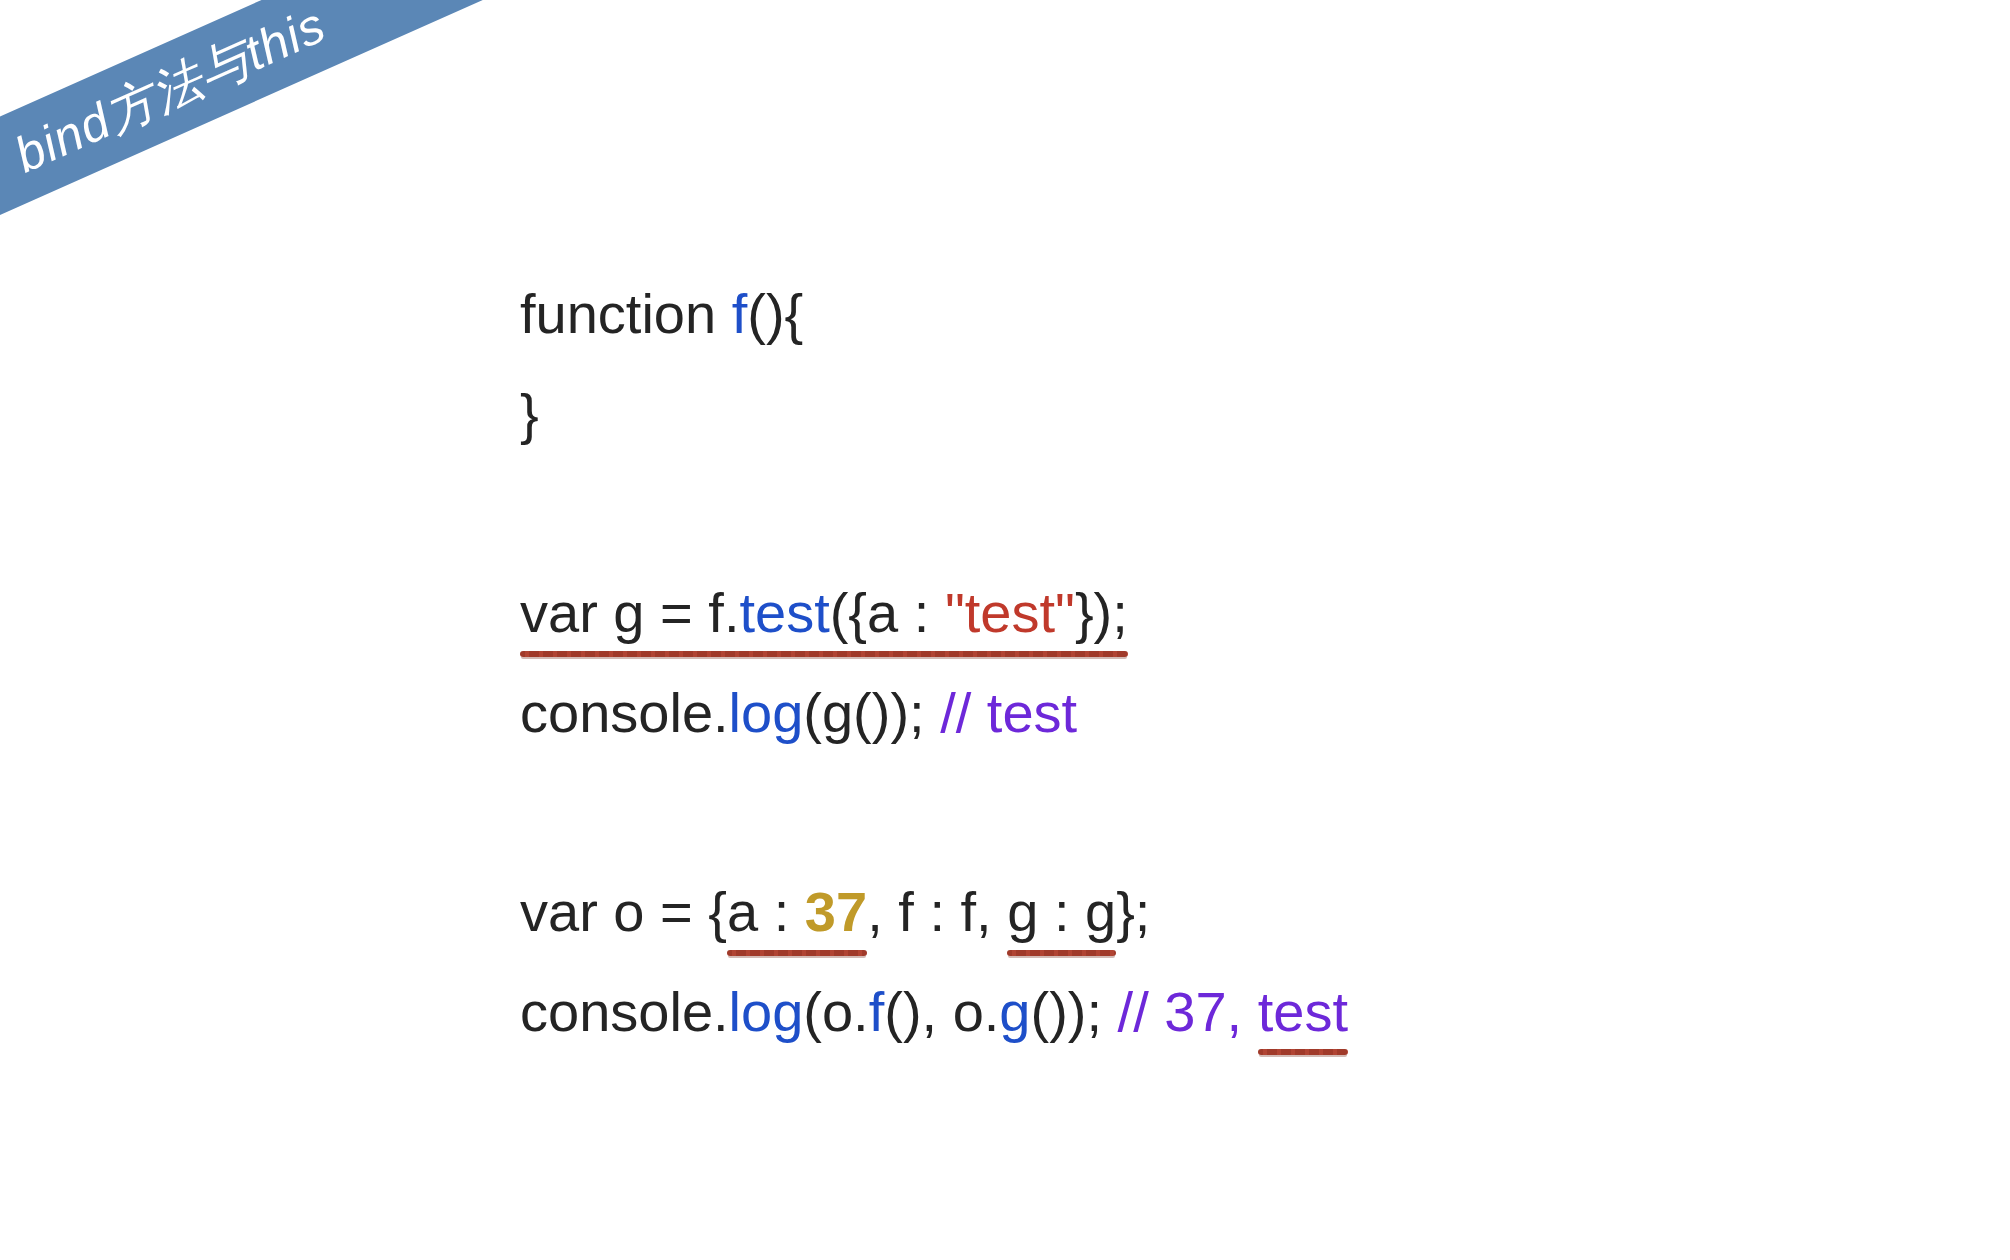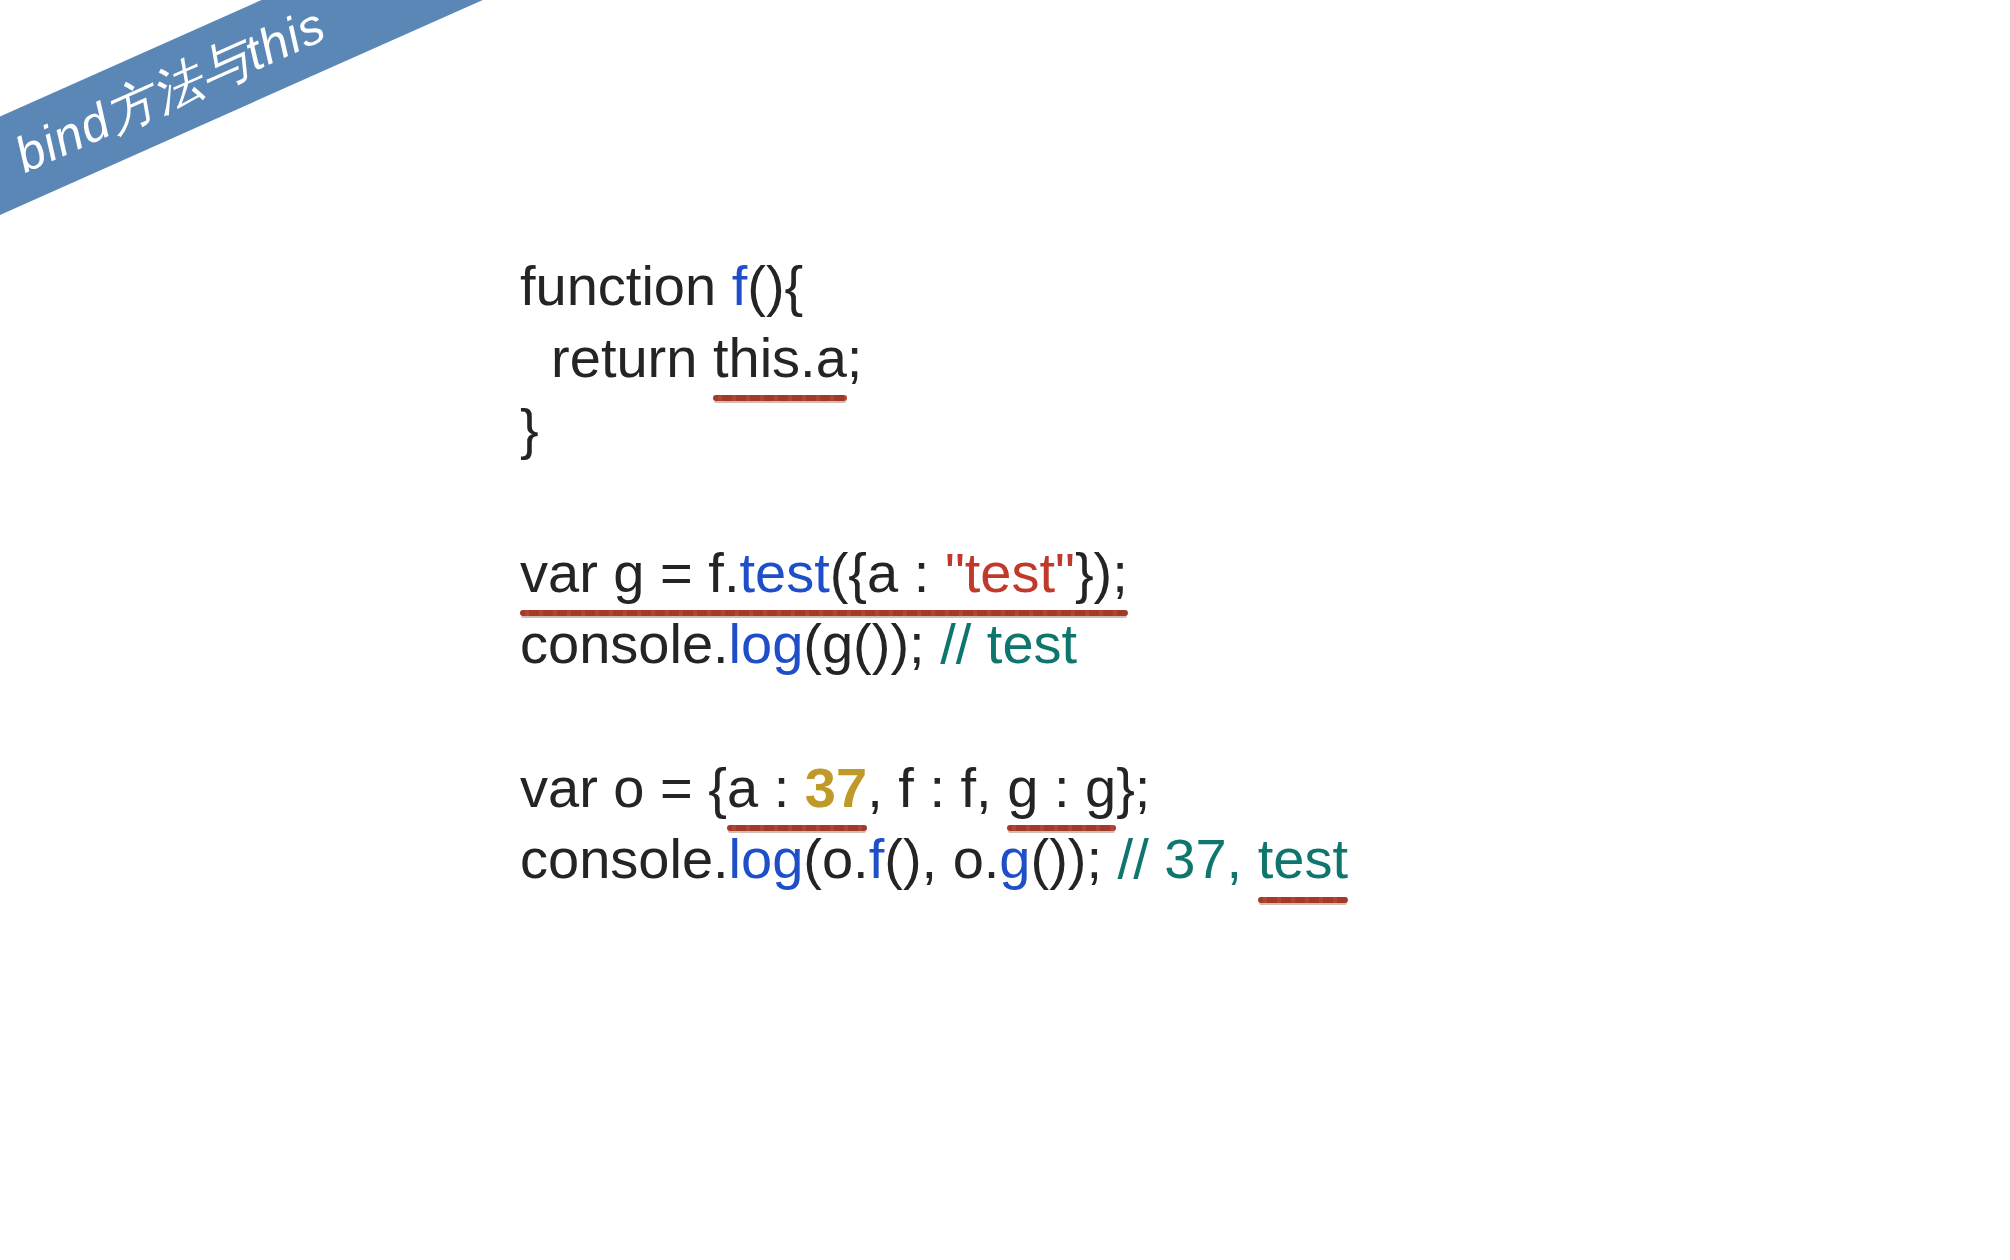--- a/index.html
+++ b/index.html
@@ -24,25 +24,25 @@
   
   
   .code{
     position:absolute;
     top:250px; left:520px;
     font-size:56px;
     line-height:1.28;
     font-family:"Segoe UI",Arial,sans-serif;
     color:#242424;
   }
-  .code .line{ white-space:pre; position:relative; }
+  .code .line{ white-space:pre; position:relative;margin-top:28px; }
   .k-blue{ color:#1E4FC9; }
   .k-red{ color:#C0392B; }
   .k-gold{ color:#C09A29;font-weight:bold; }
-  .k-grey{ color:#0f766e; }
+  .k-grey{ color:#6d28d9; }
   
   
   .ul{ position:relative; display:inline-block; }
   .ul::after{
     content:"";
     position:absolute;
     left:0; right:0; bottom:-8px;
     height:6px;
     background:repeating-linear-gradient(90deg,#A03A2A 0 5px,#B14433 5px 9px,#A03A2A 9px 14px);
     border-radius:3px;
@@ -52,21 +52,20 @@
 </style>
 </head>
 <body>
 
 <div class="ribbon">
   <span>bind方法与this</span>
 </div>
 
 <div class="code">
   <div class="line"><span>function </span><span class="k-blue">f</span><span>(){</span></div>
-  <div class="line"><span>  return </span><span class="ul">this.a</span><span>;</span></div>
   <div class="line"><span>}</span></div>
   <div class="line">&nbsp;</div>
   <div class="line"><span class="ul"><span>var g = f.</span><span class="k-blue">test</span><span>({a : </span><span class="k-red">"test"</span><span>});</span></span></div>
   <div class="line"><span>console.</span><span class="k-blue">log</span><span>(g()); </span><span class="k-grey">// test</span></div>
   <div class="line">&nbsp;</div>
   <div class="line"><span>var o = {</span><span class="ul"><span>a : </span><span class="k-gold">37</span></span><span>, f : f, </span><span class="ul">g : g</span><span>};</span></div>
   <div class="line"><span>console.</span><span class="k-blue">log</span><span>(o.</span><span class="k-blue">f</span><span>(), o.</span><span class="k-blue">g</span><span>()); </span><span class="k-grey">// 37, </span><span class="k-grey ul">test</span></div>
 </div>
 
 </body></html>

